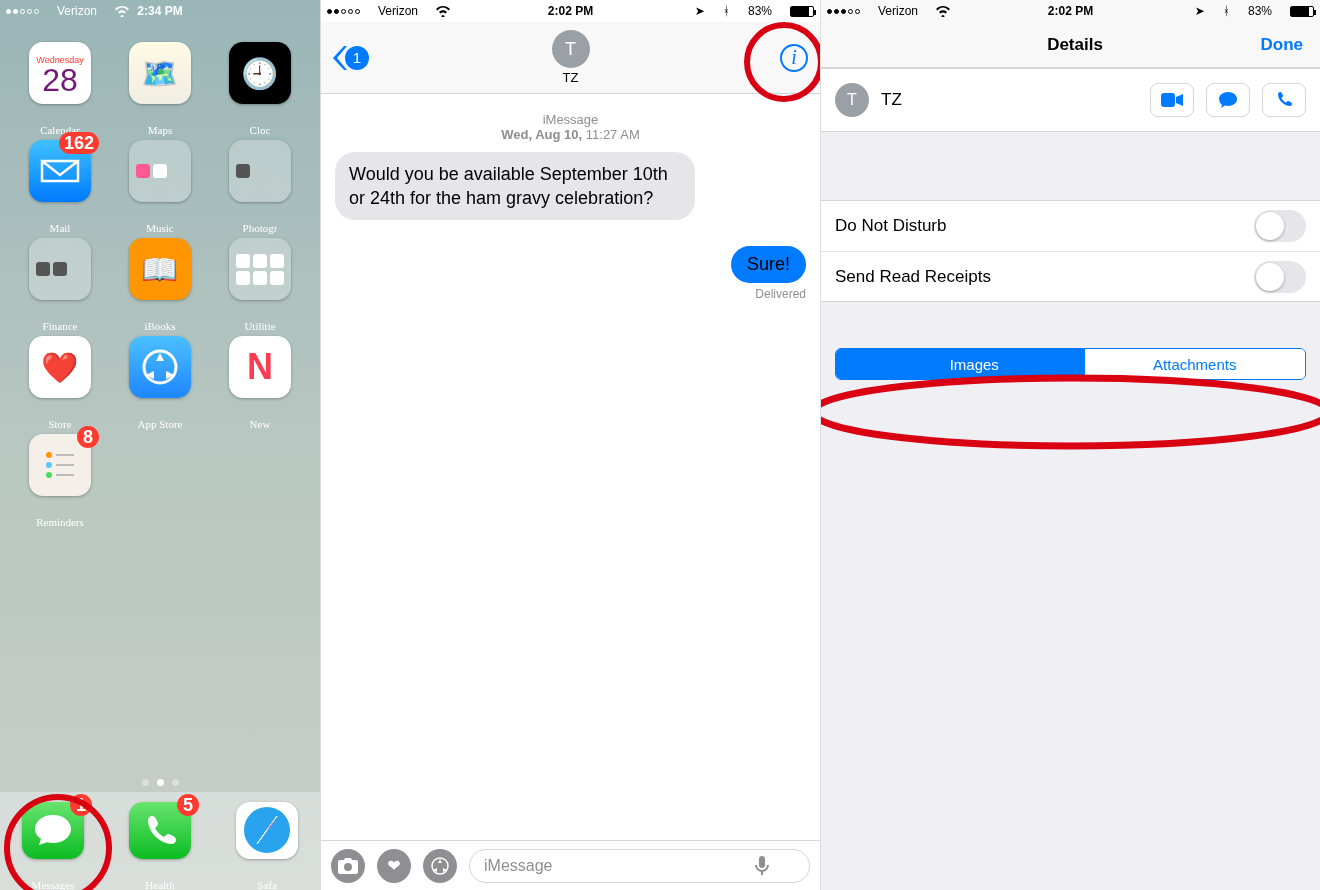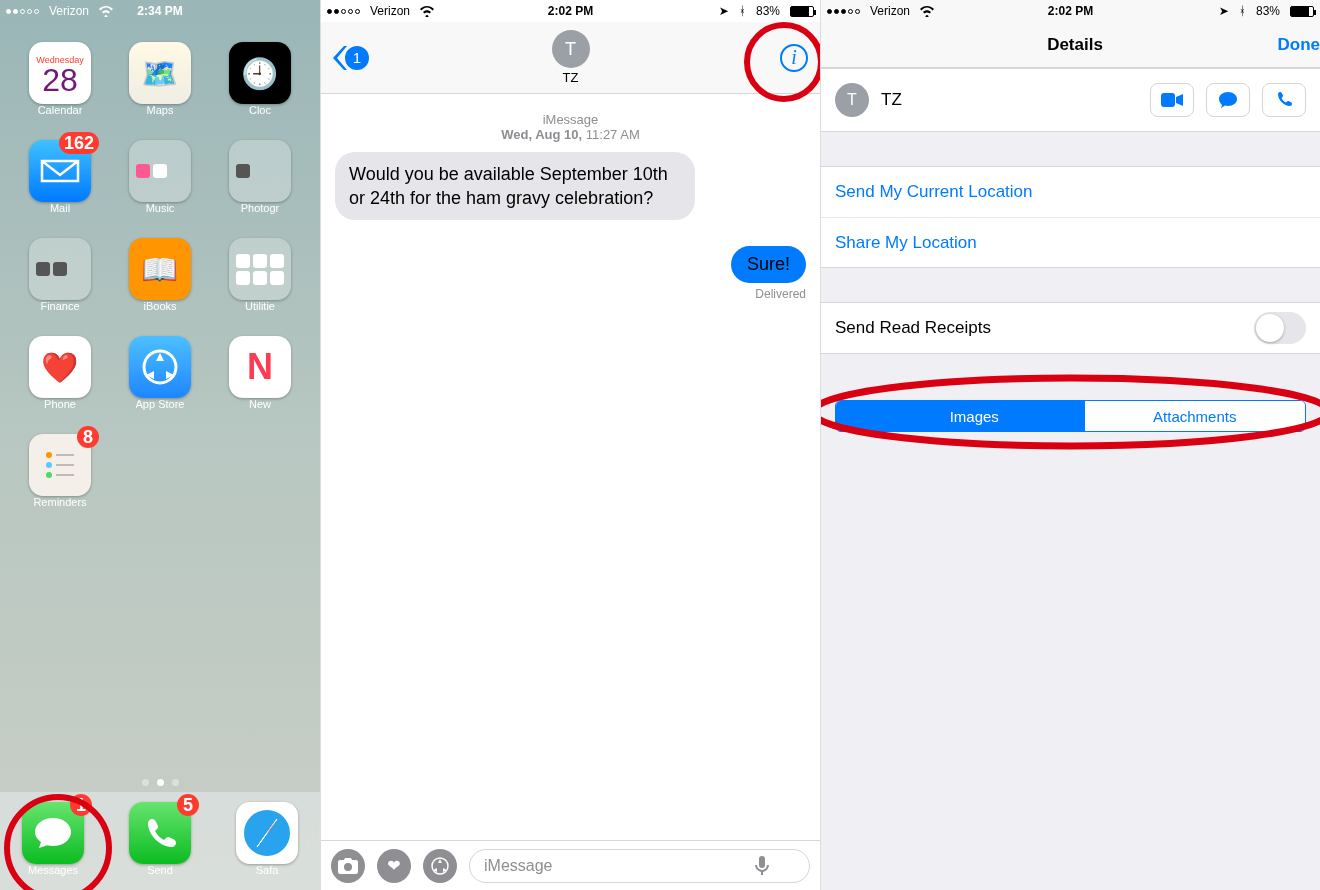--- a/index.html
+++ b/index.html
@@ -21,21 +21,21 @@
   .status-bar {
     height:22px; padding:2px 6px;
     font-size:12px;
     display:flex; align-items:center;
     justify-content:space-between;
     color:#fff;
     position:relative;
     z-index:2;
   }
   .status-dark { color:#000; }
-  .status-left, .status-right { display:flex; align-items:center; gap:10px;}
+  .status-left, .status-right { display:flex; align-items:center; gap:18px;}
   .status-center { position:absolute; left:0; right:0; text-align:center; font-weight:600;}
   .dots { display:flex; gap:2px;}
   .dot { width:5px; height:5px; border-radius:50%; border:1px solid currentColor;}
   .dot.fill { background:currentColor;}
   .battery { width:24px; height:11px; border:1px solid currentColor; border-radius:2px; position:relative;}
   .battery::after{ content:""; position:absolute; right:-3px; top:3px; width:2px; height:5px; background:currentColor;}
   .battery-fill { height:100%; background:currentColor;}
   .wifi { font-size:12px;}
 
   
@@ -54,21 +54,21 @@
     column-gap:24px;
   }
   .app { display:flex; flex-direction:column; align-items:center; position:relative;}
   .app-icon{
     width:62px; height:62px; border-radius:14px;
     display:flex; align-items:center; justify-content:center;
     font-size:30px; color:#fff;
     box-shadow:0 1px 3px rgba(0,0,0,.3);
     position:relative;
   }
-  .app-label{ font-size:11px; color:#fff; margin-top:0; text-align:right; white-space:nowrap; overflow:hidden; max-width:76px;}
+  .app-label{ font-size:11px; color:#fff; margin-top:20px; text-align:right; white-space:nowrap; overflow:hidden; max-width:76px;font-family:Liberation Serif, serif;}
   .badge{
     position:absolute; top:-8px; right:-8px;
     min-width:22px; height:22px; padding:0 5px;
     background:#ff3b30; color:#fff; font-size:18px; font-weight:700;
     border-radius:11px; display:flex; align-items:center; justify-content:center;
   }
   
   .cal-icon{ background:#fff; color:#000; flex-direction:column; font-size:10px;}
   .cal-day{ color:#ff3b30; font-size:9px; margin-top:4px;}
   .cal-num{ color:#701a75; font-size:32px; font-weight:400; line-height:30px;}
@@ -142,21 +142,21 @@
     flex:1; height:34px; border:1px solid #d6d6d8; border-radius:17px; padding:0 40px 0 14px;
     font-size:16px; color:#8e8e93; background:#fff; display:flex; align-items:center; justify-content:space-between;
   }
 
   
   .nav3{
     height:46px; background:#f8f8f8; border-bottom:1px solid #d6d6d8;
     display:flex; align-items:center; justify-content:center; position:relative;
   }
   .nav3-title{ font-size:17px; font-weight:600;margin-left:9px;}
-  .nav3-done{ position:absolute; right:0; color:#007aff; font-size:17px; font-weight:600;}
+  .nav3-done{ position:absolute; right:17px; color:#007aff; font-size:17px; font-weight:600;}
   .contact-row{
     background:#fff; height:64px; display:flex; align-items:center; padding:0 14px; gap:12px;
   }
   .avatar-sm{ width:34px; height:34px; border-radius:50%; background:#9aa0a6; color:#fff; display:flex; align-items:center; justify-content:center; font-size:16px;}
   .contact-row .name{ flex:1; font-size:17px;}
   .pill{ width:44px; height:34px; border-radius:8px; border:1px solid #d6d6d8; display:flex; align-items:center; justify-content:center; color:#007aff; font-size:18px;}
   .section{ background:#fff; border-top:1px solid #d6d6d8; border-bottom:1px solid #d6d6d8;}
   .gap{ height:34px;}
   .row{ height:50px; display:flex; align-items:center; justify-content:space-between; padding:0 14px; font-size:17px; border-top:1px solid #e5e5ea;}
   .row:first-child{ border-top:none;}
@@ -262,21 +262,21 @@
               <div class="folder-mini"></div>
               <div class="folder-mini"></div>
               <div class="folder-mini"></div>
             </div>
         </div>
         <span class="app-label">Utilitie</span>
       </div>
 
       <div class="app">
         <div class="app-icon bg-health">❤️</div>
-        <span class="app-label">Phone</span>
+        <span class="app-label">Store</span>
       </div>
       <div class="app">
         <div class="app-icon bg-appstore">
           <svg width="40" height="40" viewBox="0 0 40 40">
               <circle cx="20" cy="20" r="16" fill="none" stroke="#fff" stroke-width="3"></circle>
               <path fill="#fff" d="M20 6l4 8h-8zM6 28l8-4v8zM34 28l-8 4v-8z"></path>
             </svg>
         </div>
         <span class="app-label">App Store</span>
       </div>
@@ -317,21 +317,21 @@
         </div>
         <span class="app-label">Messages</span>
       </div>
       <div class="app">
         <div class="app-icon bg-phone">
           <svg width="36" height="36" viewBox="0 0 36 36">
               <path fill="#fff" d="M10 4c2 0 3 1 4 3l2 4c0 1 0 2-1 3l-2 2c2 4 5 7 9 9l2-2c1-1 2-1 3-1l4 2c2 1 3 2 3 4 0 2-2 4-4 4-12 0-24-12-24-24 0-2 2-4 4-4z"></path>
             </svg>
           <span class="badge">5</span>
         </div>
-        <span class="app-label">Send</span>
+        <span class="app-label">Health</span>
       </div>
       <div class="app">
         <div class="app-icon bg-safari">
           <svg width="52" height="52" viewBox="0 0 52 52">
               <circle cx="26" cy="26" r="24" fill="#2aa3ef"></circle>
               <circle cx="26" cy="26" r="24" fill="none" stroke="#fff" stroke-width="2"></circle>
               <path fill="#ff3b30" d="M26 26L36 12z"></path>
               <path fill="#fff" d="M26 26L16 40z"></path>
               <path fill="#ff3b30" d="M36 12L26 26 30 22z"></path>
               <polygon points="36,12 26,26 16,40" fill="none" stroke="#fff" stroke-width="1"></polygon>
@@ -475,27 +475,27 @@
         </svg>
     </div>
     <div class="pill">
       <svg width="18" height="18" viewBox="0 0 18 18">
           <path fill="#007aff" d="M5 1c1 0 1.5.5 2 1.5l1 2c0 .5 0 1-.5 1.5l-1 1c1 2 2.5 3.5 4.5 4.5l1-1c.5-.5 1-.5 1.5-.5l2 1c1 .5 1.5 1 1.5 2 0 1-1 2-2 2-6 0-12-6-12-12 0-1 1-2 2-2z"></path>
         </svg>
     </div>
   </div>
 
   <div class="gap"></div>
-  <div class="section">
-    <div class="row link">Send My Current Location</div>
-    <div class="row link">Share My Location</div>
-  </div>
 
   <div class="gap"></div>
   <div class="section">
+    <div class="row">
+      <span>Do Not Disturb</span>
+      <div class="toggle"></div>
+    </div>
     <div class="row">
       <span>Send Read Receipts</span>
       <div class="toggle"></div>
     </div>
   </div>
 
   <svg class="red-circle" style="position:absolute; left:-14px; top:372px; width:528px; height:80px; border:none;" viewBox="0 0 528 80">
       <ellipse cx="264" cy="40" rx="258" ry="34" fill="none" stroke="#d90012" stroke-width="7"></ellipse>
     </svg>
 

